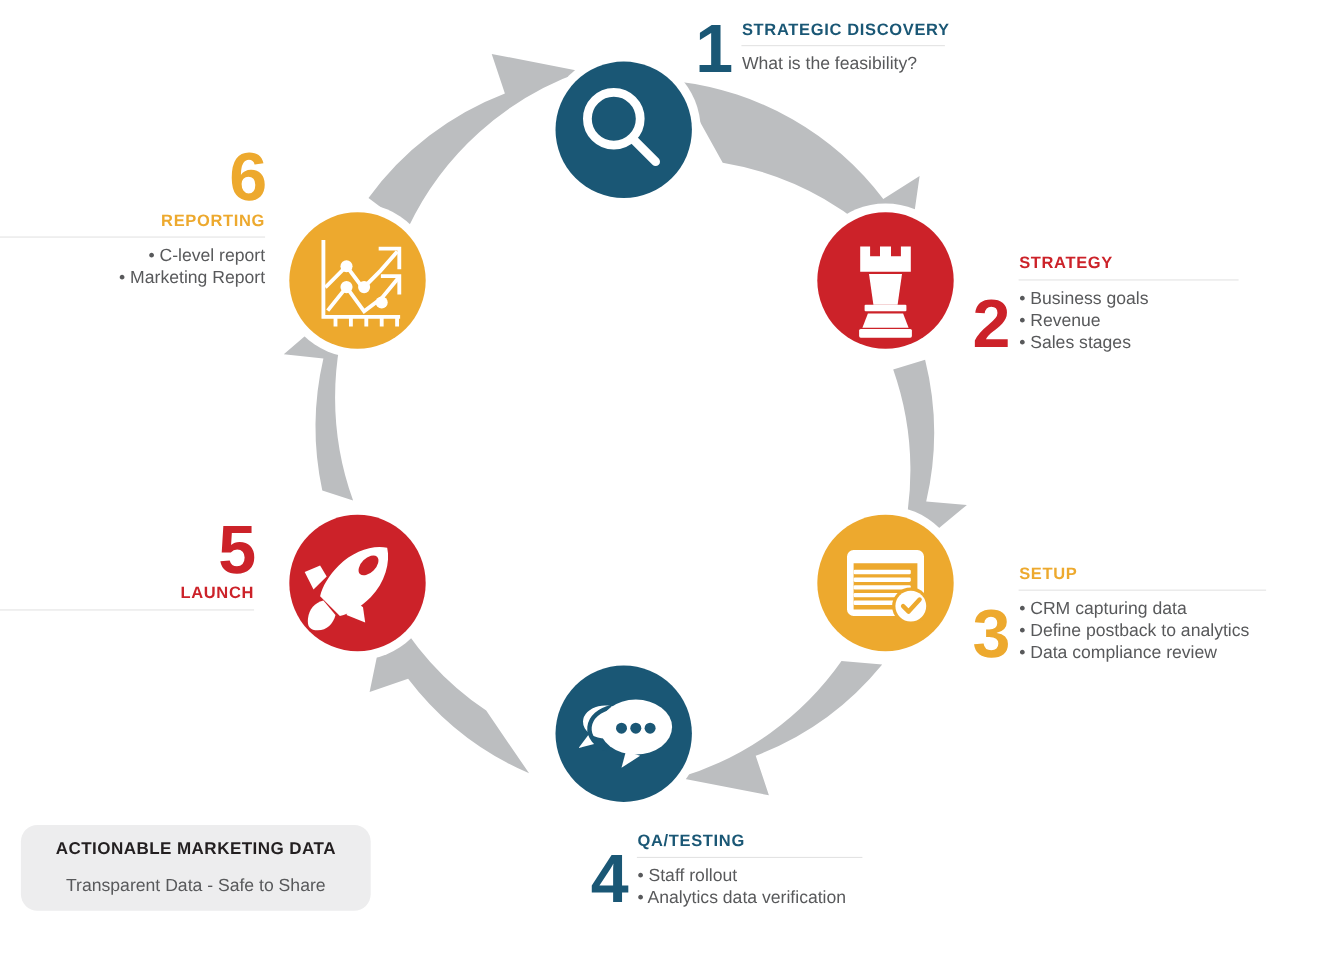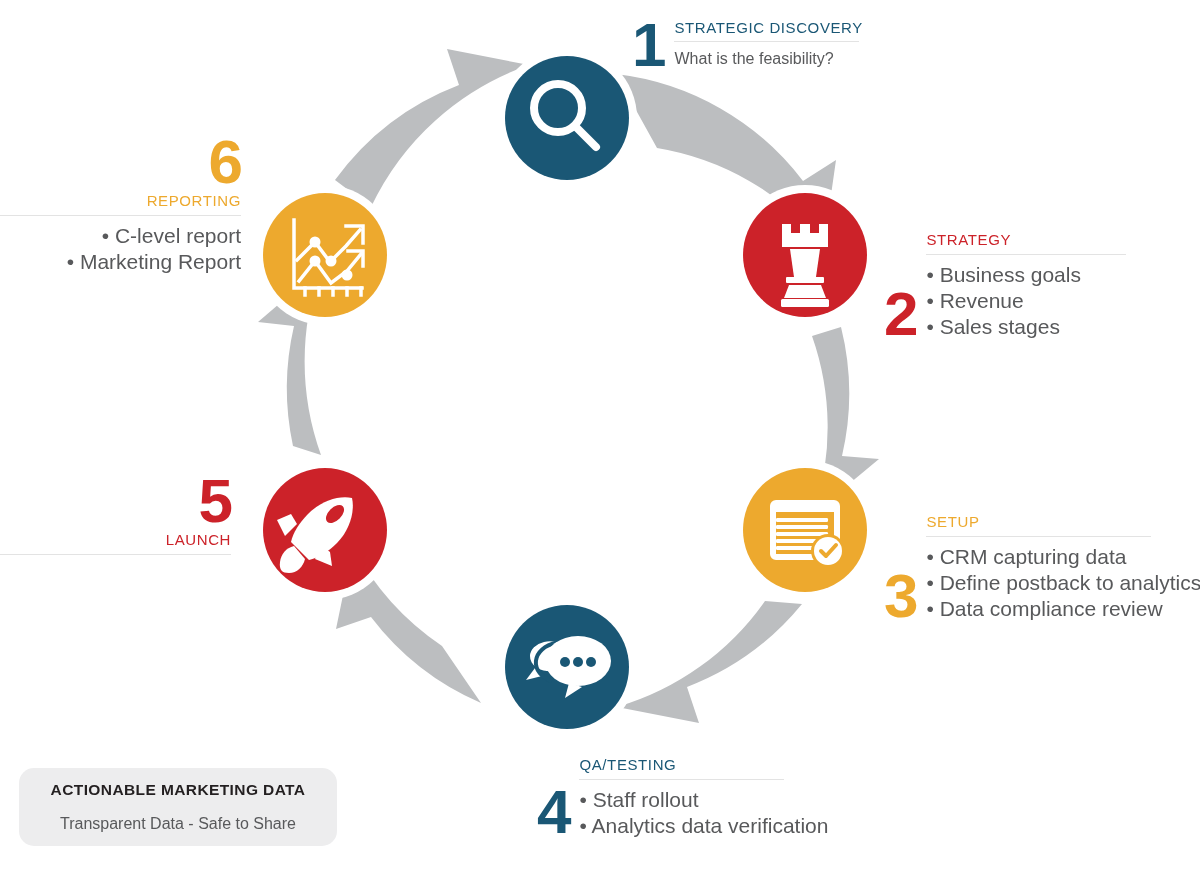--- a/index.html
+++ b/index.html
@@ -33,32 +33,32 @@
   .step-block {
     position: absolute;
   }
   .step-block .num {
     font-weight: bold;
     line-height: 1;
     letter-spacing: -2px;
   }
   .step-block .heading {
     font-size: 15px;
-    font-weight: normal;
+    font-weight: bold;
     letter-spacing: 0.6px;
     line-height: 1.1;
     white-space: nowrap;
   }
   .step-block .rule {
     height: 1px;
     background: #e3e3e3;
     margin: 5px 0 7px 0;
   }
   .step-block .bullets {
-    font-size: 21px;
+    font-size: 16px;
     color: #58595b;
     line-height: 1.26;
   }
   .step-block .bullets div {
     white-space: nowrap;
   }
   .step-block .subtitle {
     font-size: 16px;
     color: #58595b;
     line-height: 1.3;
@@ -111,21 +111,21 @@
   #step-5 .heading { color: #cc2229; }
 
   #step-6 { left: 0px; top: 131px; width: 241px; }
   #step-6 .num { font-size: 62px; color: #eda92e; }
   #step-6 .heading { color: #eda92e; }
 
   
   #footer-badge {
     position: absolute;
     left: 19px;
-    top: 768px;
+    top: 750px;
     width: 318px;
     height: 78px;
     background: #ededee;
     border-radius: 15px;
     display: flex;
     flex-direction: column;
     align-items: center;
     justify-content: center;
   }
   #footer-badge .badge-title {

